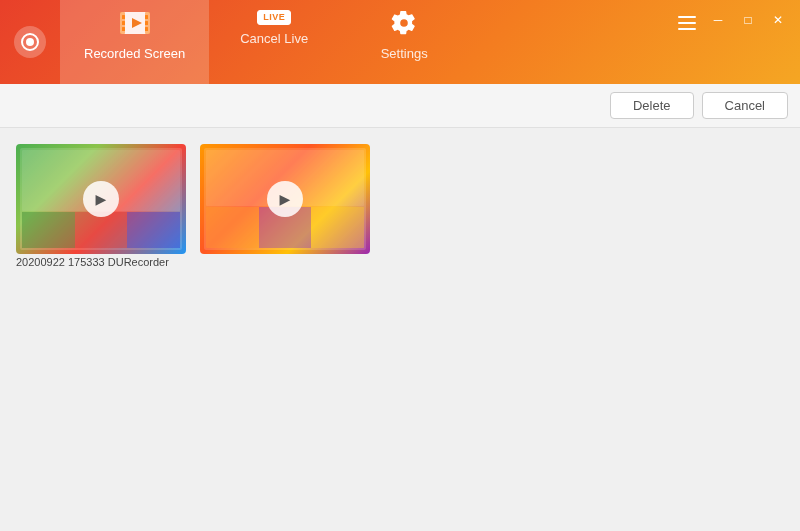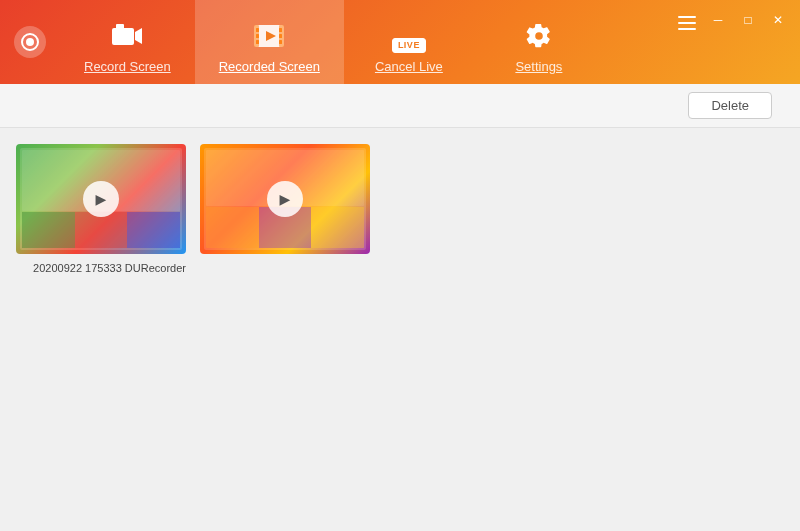--- a/index.html
+++ b/index.html
@@ -45,28 +45,27 @@
       display: flex;
       flex: 1;
       justify-content: flex-start;
       height: 100%;
     }
 
     .nav-item {
       display: flex;
       flex-direction: column;
       align-items: center;
-      justify-content: flex-end;
+      justify-content: flex-start;
       padding: 10px 24px;
       cursor: pointer;
       color: rgba(255,255,255,0.85);
       gap: 6px;
       min-width: 130px;
       transition: background 0.2s;
-      text-decoration: underline;
     }
 
     .nav-item.active {
       background: rgba(255,255,255,0.2);
       color: white;
     }
 
     .nav-icon {
       font-size: 24px;
       line-height: 1;
@@ -114,21 +113,21 @@
       height: 2px;
       background: white;
       border-radius: 1px;
     }
 
     
     .toolbar-row {
       display: flex;
       align-items: center;
       justify-content: flex-end;
-      padding: 8px 28px;
+      padding: 8px 12px;
       background: #f5f5f5;
       gap: 8px;
       border-bottom: 1px solid #e0e0e0;
     }
 
     .toolbar-btn {
       padding: 5px 22px;
       border: 1.5px solid #ccc;
       background: white;
       border-radius: 4px;
@@ -192,25 +191,24 @@
       display: flex;
       align-items: center;
       justify-content: center;
       font-size: 14px;
       color: #555;
     }
 
     .video-name {
       font-size: 11px;
       color: #444;
-      margin-top: 8px;
+      margin-top: 2px;
       white-space: nowrap;
       overflow: hidden;
       text-overflow: ellipsis;
-      text-align: right;
     }
 
     
     .live-badge {
       background: white;
       color: #f47c20;
       font-size: 9px;
       font-weight: bold;
       padding: 2px 5px;
       border-radius: 3px;
@@ -242,30 +240,20 @@
     <div class="logo-circle">
       <svg width="20" height="20" viewBox="0 0 20 20" fill="none">
         <circle cx="10" cy="10" r="8" stroke="white" stroke-width="2" fill="none"></circle>
         <circle cx="10" cy="10" r="4" fill="white"></circle>
       </svg>
     </div>
   </div>
 
   <nav class="nav-items">
 
-    <div class="nav-item">
-      <div class="nav-icon">
-        <svg width="32" height="26" viewBox="0 0 32 26" fill="white">
-          <rect x="1" y="5" width="22" height="17" rx="2" fill="white"></rect>
-          <polygon points="24,9 31,5 31,21 24,17" fill="white"></polygon>
-          <rect x="5" y="1" width="8" height="5" rx="1" fill="white"></rect>
-        </svg>
-      </div>
-      <span class="nav-label">Record Screen</span>
-    </div>
 
     <div class="nav-item active">
       <div class="nav-icon">
         <svg width="32" height="26" viewBox="0 0 32 26" fill="none">
           <rect x="1" y="2" width="30" height="22" rx="2" fill="white" opacity="0.9"></rect>
           <rect x="1" y="2" width="5" height="22" rx="1" fill="rgba(255,120,0,0.5)"></rect>
           <rect x="26" y="2" width="5" height="22" rx="1" fill="rgba(255,120,0,0.5)"></rect>
           <rect x="3" y="5" width="3" height="4" rx="0.5" fill="rgba(255,120,0,0.8)"></rect>
           <rect x="3" y="11" width="3" height="4" rx="0.5" fill="rgba(255,120,0,0.8)"></rect>
           <rect x="3" y="17" width="3" height="4" rx="0.5" fill="rgba(255,120,0,0.8)"></rect>
@@ -303,20 +291,21 @@
 
   <div class="window-controls">
     <div class="win-ctrl">─</div>
     <div class="win-ctrl">□</div>
     <div class="win-ctrl">✕</div>
   </div>
 </div>
 
 <div class="toolbar-row">
   <button class="toolbar-btn">Delete</button>
+  <button class="toolbar-btn">Cancel</button>
 </div>
 
 <div class="main-content">
   <div class="video-grid">
 
     <div class="video-thumb">
       <div class="thumb-image green-bg">
         <div class="thumb-content">
           <div style="position:absolute;top:2px;left:2px;right:2px;height:60%;background:rgba(255,255,255,0.1);border-radius:1px;"></div>
           <div style="position:absolute;bottom:2px;left:2px;right:2px;height:35%;background:rgba(255,255,255,0.08);border-radius:1px;display:flex;">

